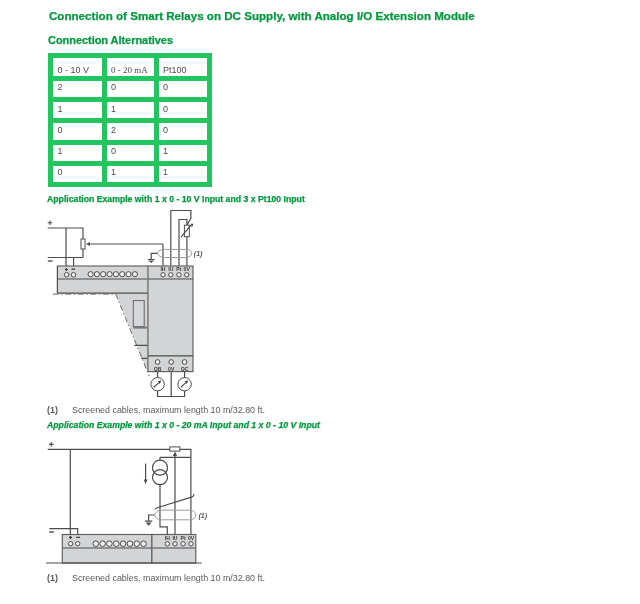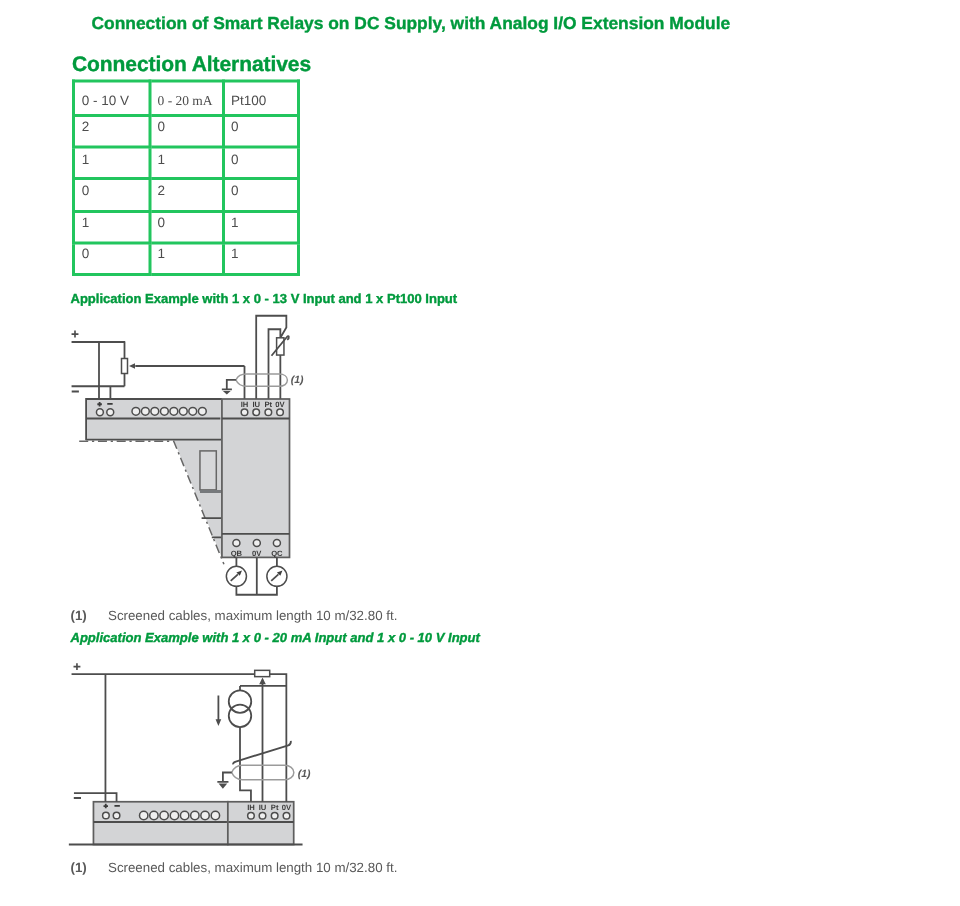--- a/index.html
+++ b/index.html
@@ -1,37 +1,37 @@
 <!DOCTYPE html>
 <html><head>
 <meta charset="utf-8">
 <style>
   html,body{margin:0;padding:0;}
   body{width:640px;height:604px;position:relative;background:#ffffff;
        font-family:"Liberation Sans", sans-serif;overflow:hidden;}
   .green{color:#009a3d;font-weight:bold;-webkit-text-stroke:0.25px #009a3d;}
-  .title{position:absolute;left:61px;top:8.9px;font-size:11.6px;}
+  .title{position:absolute;left:49px;top:8.9px;font-size:11.6px;}
   .sub{position:absolute;left:47px;font-size:8.7px;}
   table{position:absolute;left:48px;top:53px;border-collapse:collapse;
         font-size:9px;color:#4d4d4d;}
-  td{border:2px solid #22c55e;padding:0 0 0 4.5px;vertical-align:top;line-height:10px;}
+  td{border:5px solid #22c55e;padding:0 0 0 4.5px;vertical-align:top;line-height:10px;}
   .cap{position:absolute;font-size:8.9px;color:#595959;width:400px;}
   .capnum{font-weight:bold;}
   svg{position:absolute;}
   .wire{stroke:#4d4d4d;stroke-width:1.2;fill:none;}
   .oval{stroke:#9b9b9b;stroke-width:1;fill:none;}
   .mod{fill:#d3d4d6;stroke:#5e5e5e;stroke-width:1.15;}
   .lbl{font-size:5.1px;fill:#3a3a3a;text-anchor:middle;font-weight:bold;}
   .term{fill:#efefef;stroke:#4d4d4d;stroke-width:1;}
   .note{font-size:7px;font-style:italic;fill:#595959;font-weight:bold;}
 </style>
 </head>
 <body>
 <div class="green title">Connection of Smart Relays on DC Supply, with Analog I/O Extension Module</div>
-<div class="green sub" style="top:33.5px;font-size:14px;letter-spacing:-0.05px;left:48px;">Connection Alternatives</div>
+<div class="green sub" style="top:33.5px;font-size:11px;letter-spacing:-0.05px;left:48px;">Connection Alternatives</div>
 
 <table>
  <tbody>
       <tr style="height:23px;">
         <td style="width:44px;padding-top:6.9px;">0 - 10 V</td>
         <td style="width:42.5px;padding-top:6.9px;font-family:Liberation Serif, serif;">0 - 20 mA</td>
         <td style="width:44px;padding-top:6.9px;">Pt100</td>
       </tr>
  <tr style="height:21.2px;">
         <td style="padding-top:1.4px;">2</td>
@@ -54,21 +54,21 @@
         <td style="padding-top:1.4px;">1</td>
       </tr>
  <tr style="height:21.2px;">
         <td style="padding-top:1.4px;">0</td>
         <td style="padding-top:1.4px;">1</td>
         <td style="padding-top:1.4px;">1</td>
       </tr>
 </tbody>
   </table>
 
-<div class="green sub" style="top:194.3px;">Application Example with 1 x 0 - 13 V Input and 1 x Pt100 Input</div>
+<div class="green sub" style="top:194.3px;">Application Example with 1 x 0 - 10 V Input and 3 x Pt100 Input</div>
 
 <svg style="left:40px;top:205px;" width="170" height="200" viewBox="40 205 170 200">
 
   <polygon points="57.4,266 148,266 148,372 115.8,293.5 57.4,293.5" fill="#d3d4d6"></polygon>
   <path class="wire" stroke="#5e5e5e" stroke-width="1.15" d="M57.4,293.5 V266 H148 M57.4,293.1 H147.5"></path>
 
   <rect class="mod" x="147.95" y="266" width="45.05" height="105.6" stroke-width="1.3"></rect>
 
   <path class="wire" stroke="#5e5e5e" stroke-width="1.15" d="M57.4,279 H146.9 M148,279 H193 M148,355.9 H193"></path>
 

